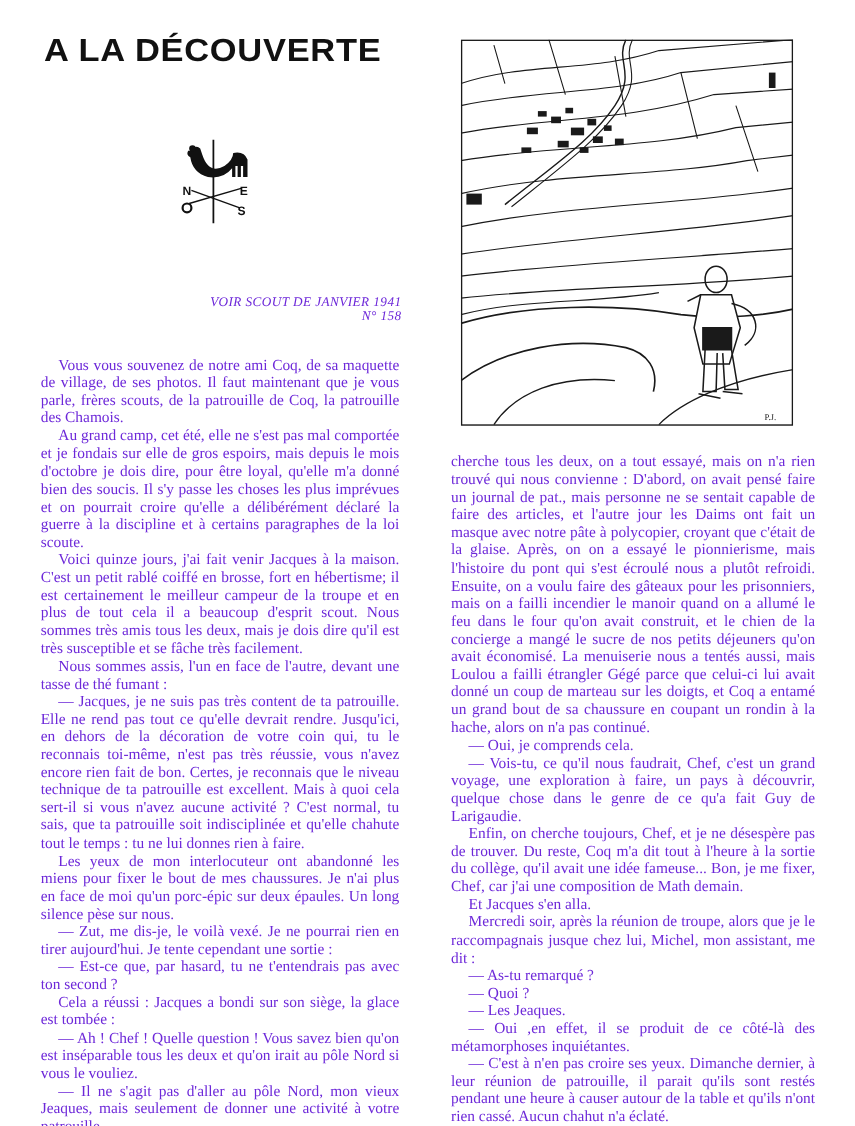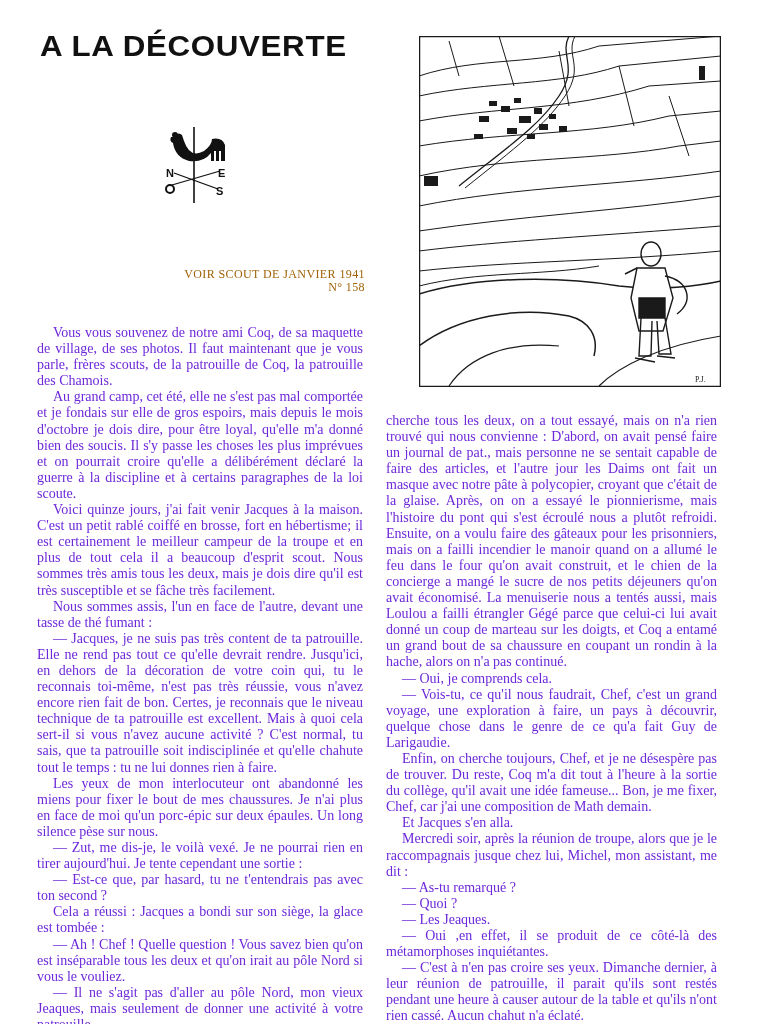--- a/index.html
+++ b/index.html
@@ -10,27 +10,27 @@
     }
     .title {
       position: absolute; left: 40px; top: 30px; margin: 0;
       font-family: "Liberation Sans", "DejaVu Sans", sans-serif;
       font-weight: 900; font-size: 29px; letter-spacing: 0.6px; color: #111;
       transform: scaleX(1.08); transform-origin: left top;
     }
     .emblem { position: absolute; left: 160px; top: 125px; width: 75px; height: 80px; }
     .issue {
       position: absolute; right: 412px; top: 268px; text-align: right;
-      font-size: 12px; letter-spacing: 0.4px; line-height: 13px; color: #a16207;
+      font-size: 12px; letter-spacing: 0.4px; line-height: 13px; color: #6d28d9; font-style: italic;
     }
     .col { position: absolute; font-size: 14px; line-height: 16.1px; text-align: justify; color: #6d28d9; }
     .col p { margin: 0; text-indent: 16px; }
     .col p.noindent { text-indent: 0; }
     .col-left { left: 37px; top: 325px; width: 326px; }
-    .col-right { left: 386px; top: 413px; width: 331px; }
+    .col-right { left: 410px; top: 413px; width: 331px; }
     .illus { position: absolute; left: 419px; top: 36px; width: 287px; height: 351px; }
     .illus svg { display: block; }
   </style>
 </head>
 <body>
 
 <h1 class="title">A LA DÉCOUVERTE</h1>
 
 <div class="emblem">
   <svg width="75" height="80" viewBox="0 0 75 80">

